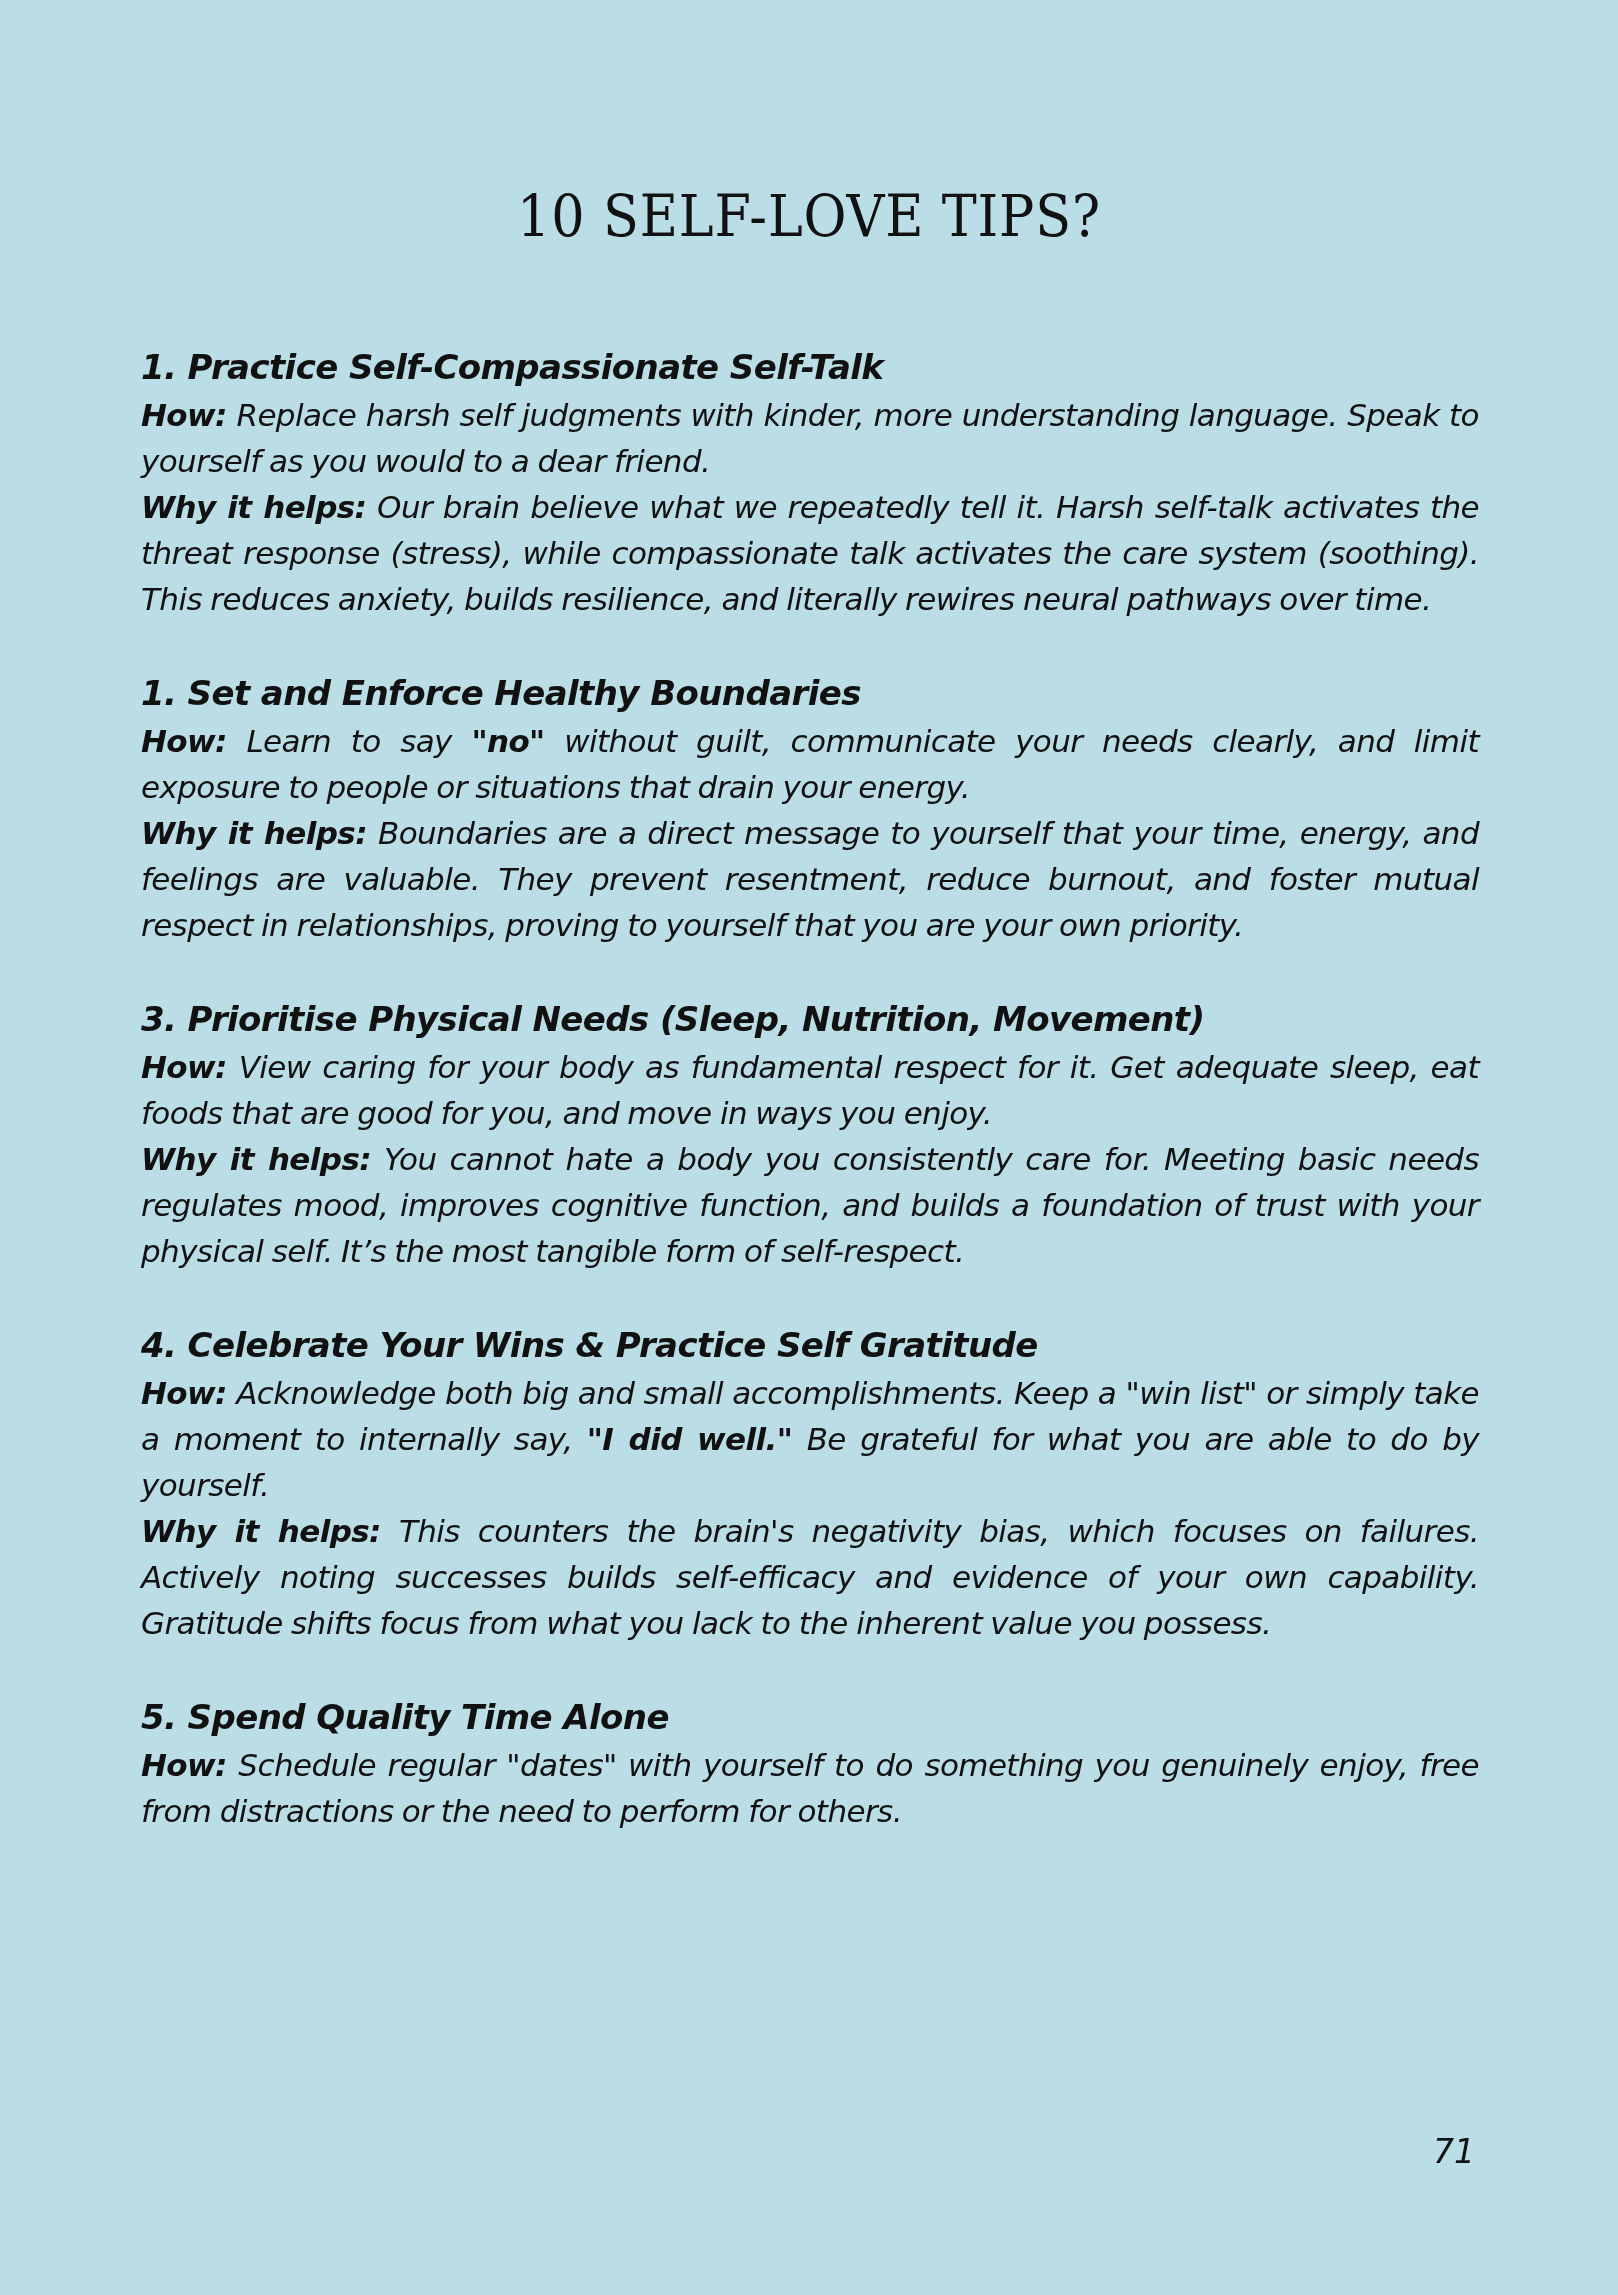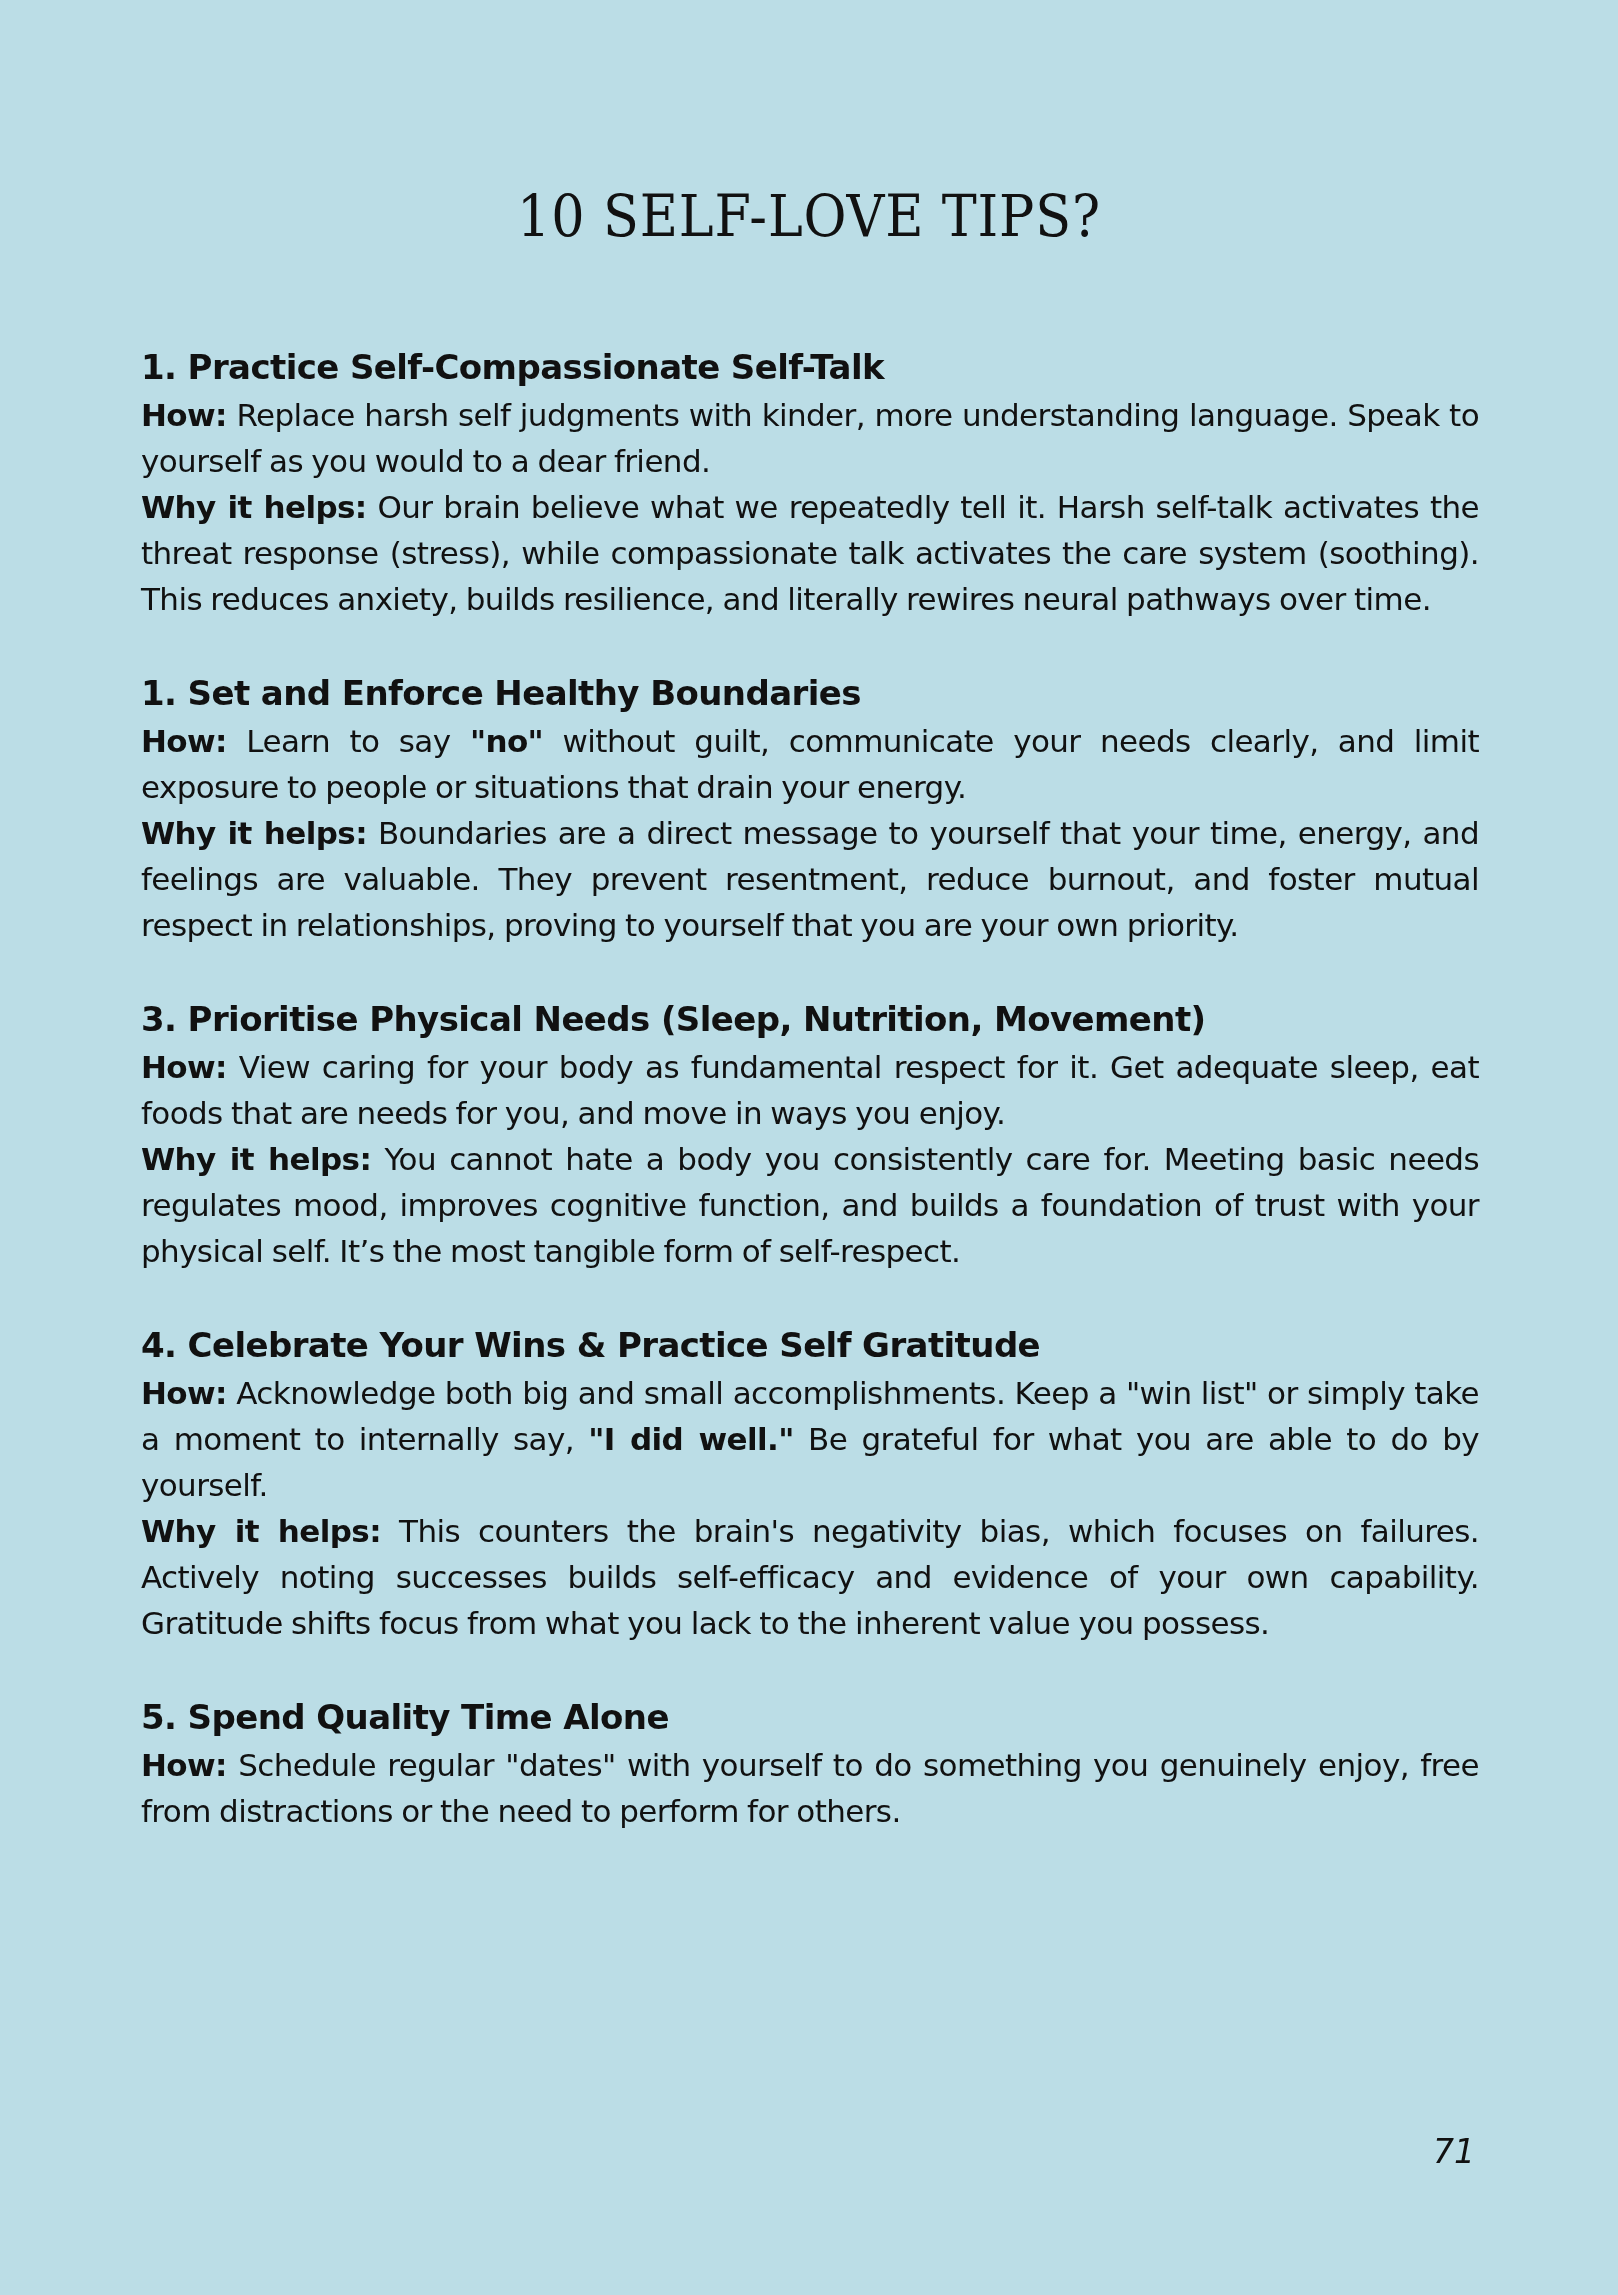--- a/index.html
+++ b/index.html
@@ -28,20 +28,21 @@
       line-height: 73px;
       margin: 0;
       transform: scaleX(0.92);
       transform-origin: center;
     }
     .content {
       position: absolute;
       top: 342px;
       left: 141px;
       width: 1338px;
+      font-style: italic;
     }
     .section {
       margin-bottom: 46px;
     }
     .section-heading {
       font-size: 34px;
       font-weight: bold;
       line-height: 50px;
       margin: 0;
       letter-spacing: -0.6px;
@@ -86,21 +87,21 @@
   </div>
 
   <div class="section">
     <h2 class="section-heading">1. Set and Enforce Healthy Boundaries</h2>
     <p class="para"><span class="label">How:</span><span> Learn to say </span><span class="em">"no"</span><span> without guilt, communicate your needs clearly, and limit exposure to people or situations that drain your energy.</span></p>
     <p class="para"><span class="label">Why it helps:</span><span> Boundaries are a direct message to yourself that your time, energy, and feelings are valuable. They prevent resentment, reduce burnout, and foster mutual respect in relationships, proving to yourself that you are your own priority.</span></p>
   </div>
 
   <div class="section">
     <h2 class="section-heading">3. Prioritise Physical Needs (Sleep, Nutrition, Movement)</h2>
-    <p class="para"><span class="label">How:</span><span> View caring for your body as fundamental respect for it. Get adequate sleep, eat foods that are needs for you, and move in ways you enjoy.</span></p>
+    <p class="para"><span class="label">How:</span><span> View caring for your body as fundamental respect for it. Get adequate sleep, eat foods that are good for you, and move in ways you enjoy.</span></p>
     <p class="para"><span class="label">Why it helps:</span><span> You cannot hate a body you consistently care for. Meeting basic needs regulates mood, improves cognitive function, and builds a foundation of trust with your physical self. It’s the most tangible form of self-respect.</span></p>
   </div>
 
   <div class="section">
     <h2 class="section-heading">4. Celebrate Your Wins &amp; Practice Self Gratitude</h2>
     <p class="para"><span class="label">How:</span><span> Acknowledge both big and small accomplishments. Keep a "win list" or simply take a moment to internally say, </span><span class="em">"I did well."</span><span> Be grateful for what you are able to do by yourself.</span></p>
     <p class="para"><span class="label">Why it helps:</span><span> This counters the brain's negativity bias, which focuses on failures. Actively noting successes builds self-efficacy and evidence of your own capability. Gratitude shifts focus from what you lack to the inherent value you possess.</span></p>
   </div>
 
   <div class="section">

